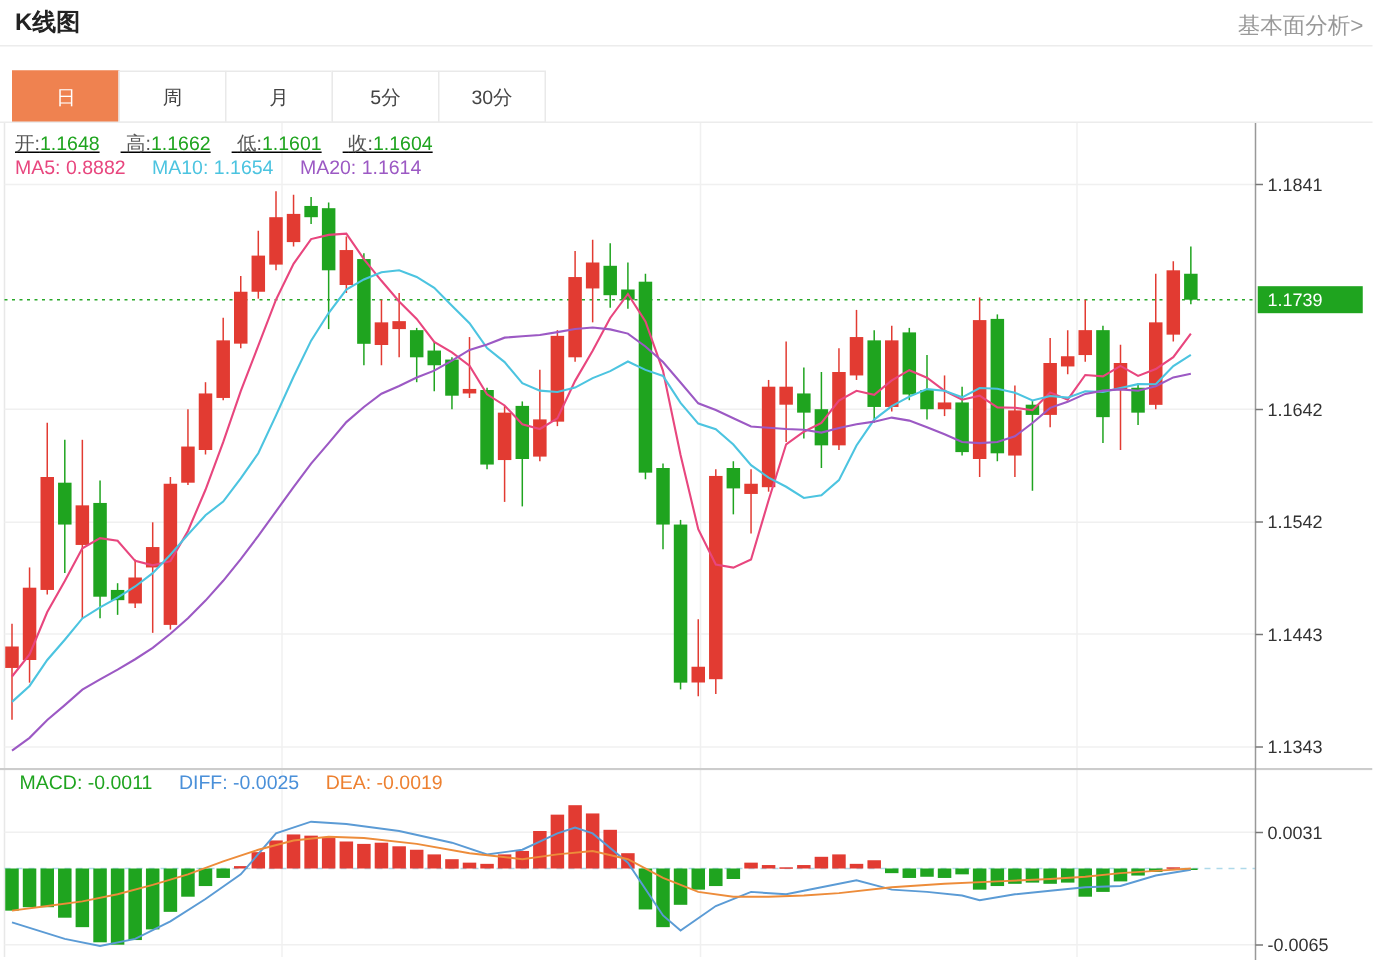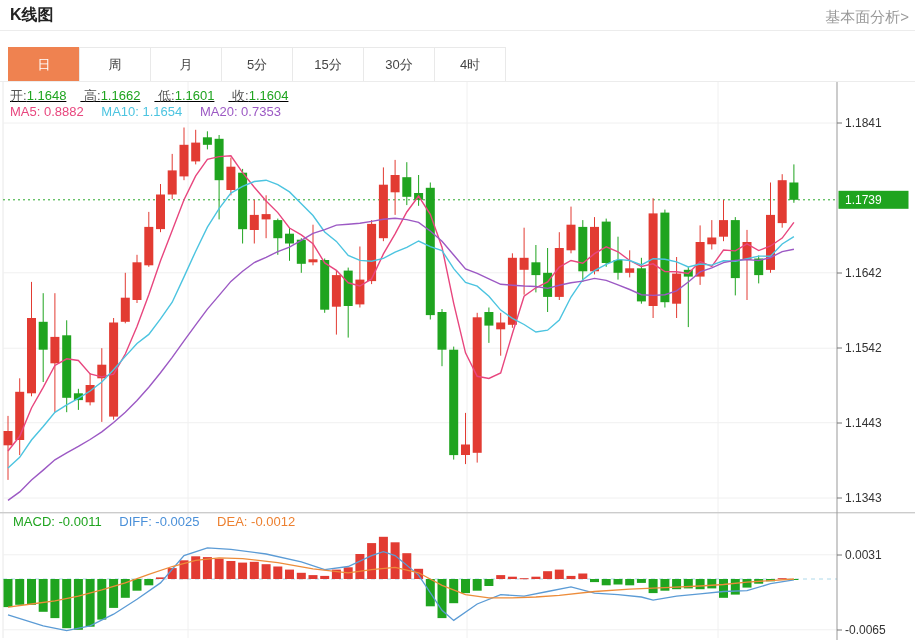--- a/index.html
+++ b/index.html
@@ -38,23 +38,21 @@
   <span class="hdr-title">K线图</span>
   <a class="hdr-link">基本面分析&gt;</a>
 </div>
 <div class="hdr-line"></div>
 
 <div class="tabs">
   <div class="tab active">日</div>
   <div class="tab">周</div>
   <div class="tab">月</div>
   <div class="tab">5分</div>
-  <div class="tab">15分</div>
   <div class="tab">30分</div>
-  <div class="tab">4时</div>
 </div>
 <div class="tabs-bottom"></div>
 
 <div class="chartbox">
   <svg id="chart" width="915" height="558">
       <defs>
         <clipPath id="mainClip">
           <rect x="0" y="0" width="837" height="430"></rect>
         </clipPath>
       </defs>
@@ -323,21 +321,21 @@
   <div class="row ohlc-row">
     <span class="lab">开:</span><span class="v-green">1.1648</span><span class="sp"></span>
     <span class="lab">高:</span><span class="v-green">1.1662</span><span class="sp"></span>
     <span class="lab">低:</span><span class="v-green">1.1601</span><span class="sp"></span>
     <span class="lab">收:</span><span class="v-green">1.1604</span>
   </div>
 
   <div class="row ma-row">
     <span class="ma5">MA5: 0.8882</span><span class="sp"></span>
     <span class="ma10">MA10: 1.1654</span><span class="sp"></span>
-    <span class="ma20">MA20: 0.7353</span>
+    <span class="ma20">MA20: 1.1614</span>
   </div>
 
   <div class="row macd-row">
     <span class="t-macd">MACD: -0.0011</span><span class="sp"></span>
     <span class="t-diff">DIFF: -0.0025</span><span class="sp"></span>
-    <span class="t-dea">DEA: -0.0012</span>
+    <span class="t-dea">DEA: -0.0019</span>
   </div>
 </div>
 
 </body></html>

